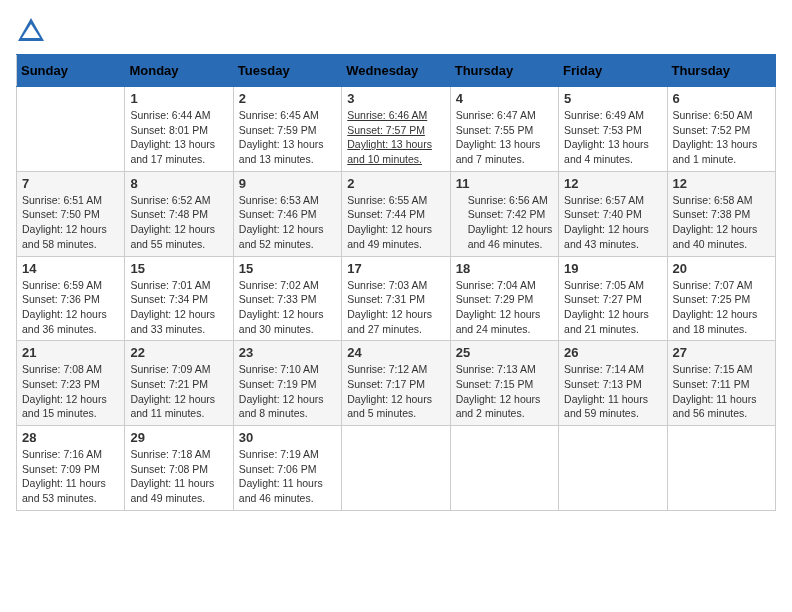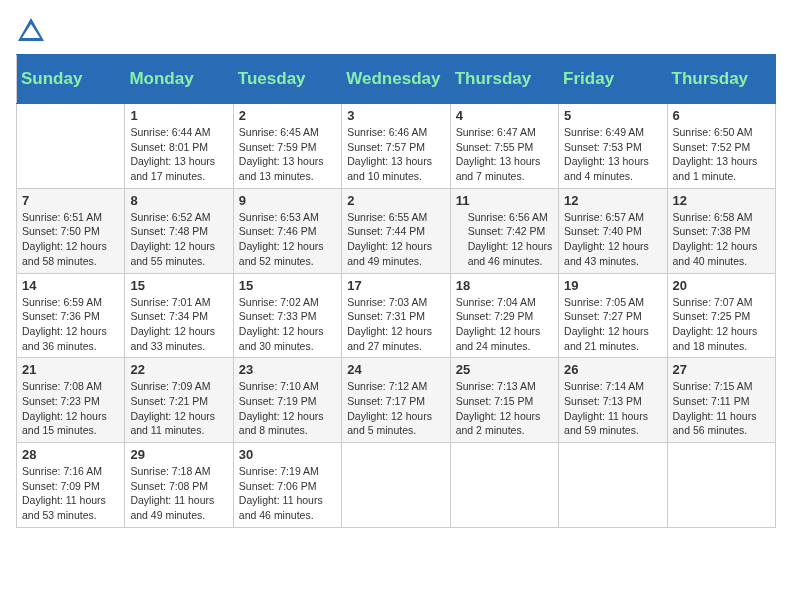--- a/index.html
+++ b/index.html
@@ -52,23 +52,23 @@
       font-size: 15px;
       color: #555;
     }
     table {
       width: 100%;
       border-collapse: collapse;
       table-layout: fixed;
     }
     th {
       background-color: #2a6bb5;
-      color: #86efac;
-      padding: 14px 4px;
-      font-size: 17px;
+      color: #000000;
+      padding: 8px 4px;
+      font-size: 13px;
       font-weight: bold;
       text-align: left;
       border: 1px solid #2a6bb5;
     }
     td {
       border: 1px solid #ccc;
       vertical-align: top;
       padding: 4px 5px;
       font-size: 11px;
       color: #333;
@@ -139,21 +139,21 @@
         </td>
         <td>
           <div class="day-number">2</div>
           <div class="day-info" style="white-space: pre-line;">Sunrise: 6:45 AM
 Sunset: 7:59 PM
 Daylight: 13 hours
 and 13 minutes.</div>
         </td>
         <td>
           <div class="day-number">3</div>
-          <div class="day-info" style="white-space: pre-line;">Sunrise: 6:46 AM
+          <div class="day-info" style="white-space: pre-line; text-decoration: underline;">Sunrise: 6:46 AM
 Sunset: 7:57 PM
 Daylight: 13 hours
 and 10 minutes.</div>
         </td>
         <td>
           <div class="day-number">4</div>
           <div class="day-info" style="white-space: pre-line;">Sunrise: 6:47 AM
 Sunset: 7:55 PM
 Daylight: 13 hours
 and 7 minutes.</div>

